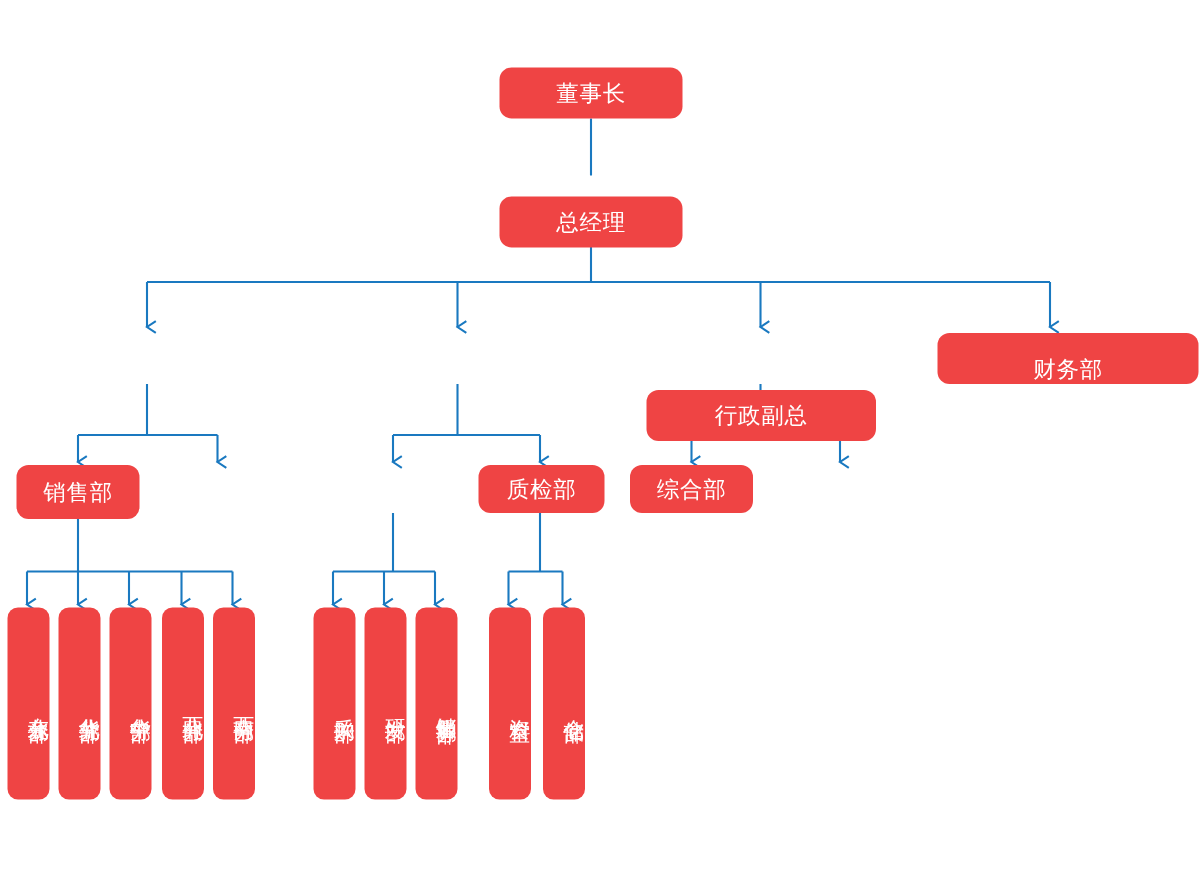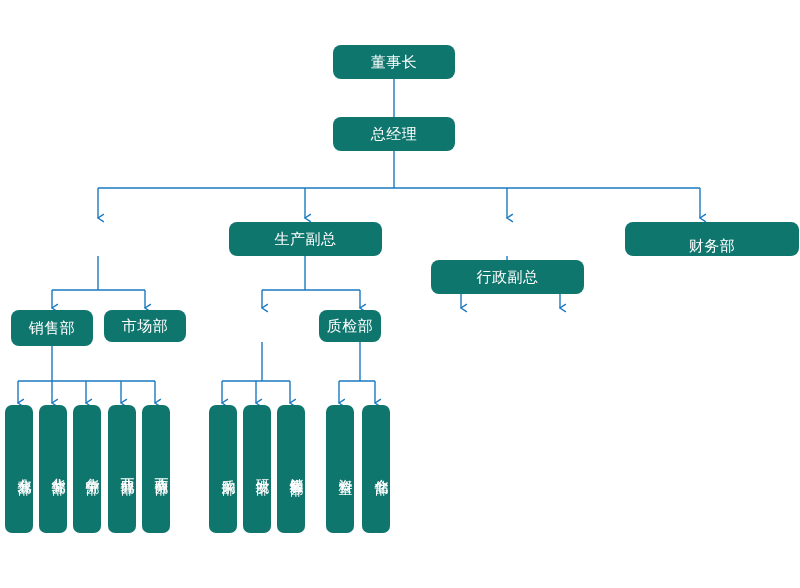--- a/index.html
+++ b/index.html
@@ -22,21 +22,21 @@
     position: absolute;
     left: 0;
     top: 0;
     width: 800px;
     height: 588px;
     pointer-events: none;
   }
   .node {
     position: absolute;
     box-sizing: border-box;
-    background: #0f766e;
+    background: #ef4444;
     border-radius: 8px;
     color: #ffffff;
     display: flex;
     align-items: center;
     justify-content: center;
     text-align: center;
     font-size: 15px;
     line-height: 1.25;
     letter-spacing: 0.5px;
     z-index: 2;
@@ -114,42 +114,39 @@
       <path d="M 339 381 L 375 381"></path>
       <path d="M 339 381 L 339 403" marker-end="url(#arrow-down)"></path>
       <path d="M 375 381 L 375 403" marker-end="url(#arrow-down)"></path>
     </g>
   </svg>
 
   <div class="node" style="left:333px; top:45px; width:122px; height:34px;">
     <span class="node-label">董事长</span>
   </div>
 
-  <div class="node" style="left:333px; top:117px; width:122px; height:34px;">
+  <div class="node" style="left:333px; top:131px; width:122px; height:34px;">
     <span class="node-label">总经理</span>
   </div>
 
-  <div class="node" style="left:229px; top:222px; width:153px; height:34px;">
-    <span class="node-label">生产副总</span>
-  </div>
   <div class="node" style="left:431px; top:222px; width:153px; height:34px;margin-top:38px;">
     <span class="node-label">行政副总</span>
   </div>
   <div class="node" style="left:625px; top:222px; width:174px; height:34px;align-items:flex-end;">
     <span class="node-label">财务部</span>
   </div>
 
   <div class="node" style="left:11px; top:310px; width:82px; height:36px;">
     <span class="node-label">销售部</span>
   </div>
-  <div class="node" style="left:104px; top:310px; width:82px; height:32px;">
-    <span class="node-label">市场部</span>
+  <div class="node" style="left:319px; top:310px; width:84px; height:32px;">
+    <span class="node-label">质检部</span>
   </div>
-  <div class="node" style="left:319px; top:310px; width:62px; height:32px;">
-    <span class="node-label">质检部</span>
+  <div class="node" style="left:420px; top:310px; width:82px; height:32px;">
+    <span class="node-label">综合部</span>
   </div>
 
   <div class="node vertical" style="left:5px; top:405px; width:28px; height:128px;">
     <span class="node-label">东北分部</span>
   </div>
   <div class="node vertical" style="left:39px; top:405px; width:28px; height:128px;">
     <span class="node-label">华北分部</span>
   </div>
   <div class="node vertical" style="left:73px; top:405px; width:28px; height:128px;">
     <span class="node-label">华中分部</span>

